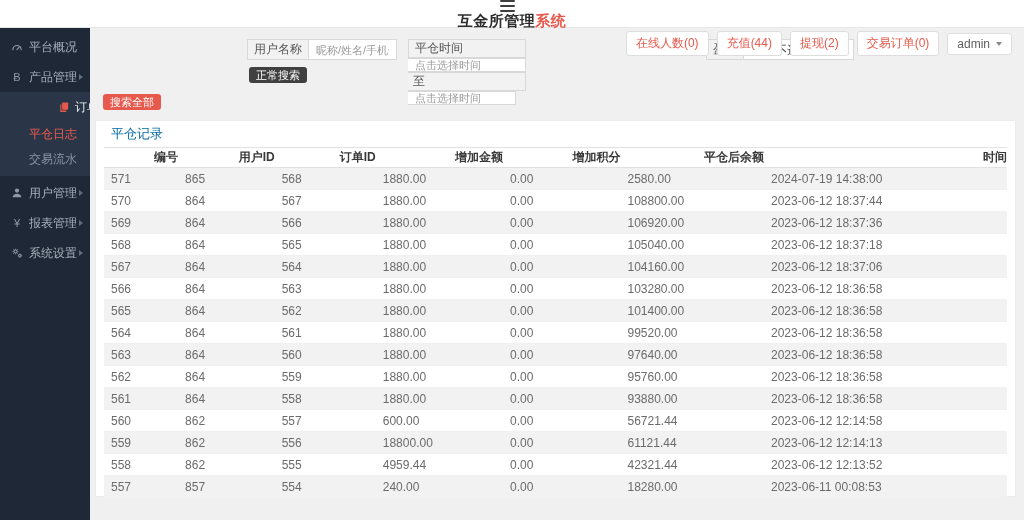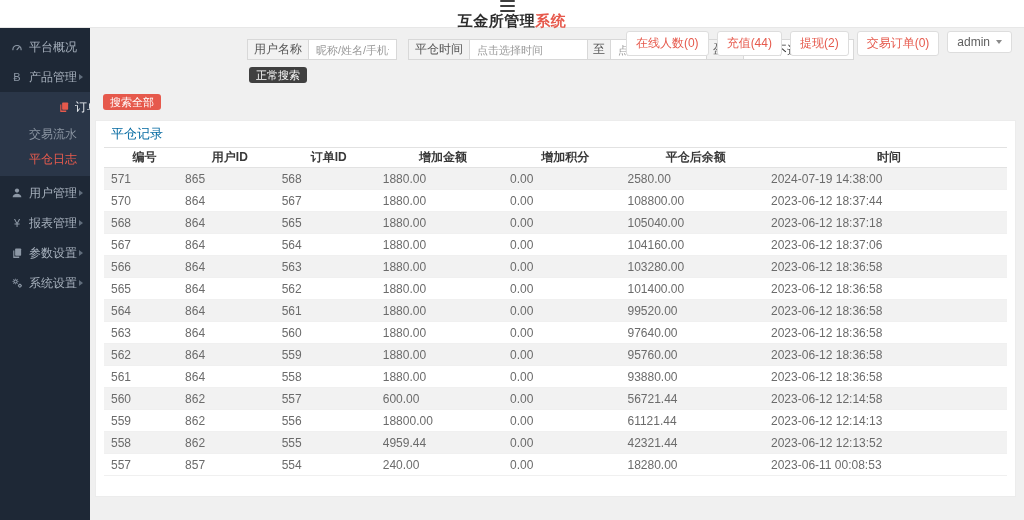--- a/index.html
+++ b/index.html
@@ -8,21 +8,21 @@
     font-family: "Liberation Sans", "DejaVu Sans", sans-serif;
     background:#f0f0f0; position:relative; overflow:hidden; font-size:12px;
   }
   
   .topbar { position:absolute; top:0; left:0; width:1024px; height:28px; background:#fff;
     border-bottom:1px solid #e7e7e7; display:flex; align-items:center; padding:0 12px; z-index:20;flex-direction:column; }
   .hamburger { display:flex; flex-direction:column; gap:3px; width:15px; margin:0 11px 0 2px; cursor:pointer; }
   .hamburger i { display:block; height:2px; background:#3e3e3e; border-radius:1px; }
   .brand { font-size:15px; font-weight:bold; color:#2d2d2d; letter-spacing:0.5px; }
   .brand .accent { color:#e6594c; }
-  .topbar-right { margin-left:auto; display:flex; align-items:flex-start; gap:8px; }
+  .topbar-right { margin-left:auto; display:flex; align-items:center; gap:8px; }
   .stat-box { border:1px solid #ddd; border-radius:3px; padding:3px 9px; font-size:12px;
     color:#e6594c; background:#fff; cursor:pointer; white-space:nowrap; }
   .admin-box { border:1px solid #ddd; border-radius:3px; padding:3px 9px; font-size:12px;
     color:#5f5f5f; background:#fff; cursor:pointer; display:flex; align-items:center; gap:6px; }
   .caret-down { width:0; height:0; border-top:4px solid #8a8a8a;
     border-left:3.5px solid transparent; border-right:3.5px solid transparent; }
   
   .sidebar { position:absolute; top:28px; left:0; width:90px; height:492px; background:#1e2836; padding-top:4px; }
   .side-item { height:30px; display:flex; align-items:center; padding:0 7px 0 10px;
     color:#a7b1bd; font-size:12px; cursor:pointer; }
@@ -58,21 +58,21 @@
     height:16px; line-height:16px; padding:0 7px; cursor:pointer;
     font-family:"Liberation Sans","DejaVu Sans",sans-serif; }
   .btn-green { left:159px; top:39px; background:#404040; }
   .btn-red { left:13px; top:66px; background:#e6594c; }
   
   .panel { position:absolute; left:5px; top:92px; width:921px; height:377px; background:#fff;
     border:1px solid #ececec; }
   .panel-title { height:26px; line-height:26px; padding-left:15px; color:#0369a1; font-size:13px; }
   table { width:calc(100% - 16px); margin:0 8px; border-collapse:collapse; font-size:12px; table-layout:fixed; }
   thead tr { height:20px; border-top:1px solid #e2e2e2; border-bottom:1px solid #e2e2e2; }
-  th { text-align:center; font-weight:bold; color:#383838; padding-left:7px;margin-top:20px; }
+  th { text-align:right; font-weight:bold; color:#383838; padding-left:7px;margin-top:20px; }
   tbody tr { height:22px; border-bottom:1px solid #f0f0f0; }
   tbody tr:nth-child(odd) { background:#f2f2f2; }
   td { color:#6b6b6b; padding-left:7px; white-space:nowrap; overflow:hidden; }
 </style>
 </head>
 <body>
 
 <div class="topbar">
   <div class="hamburger">
       <i></i>
@@ -115,55 +115,45 @@
     <div class="side-item">
       <span class="icn">
         <svg width="12" height="12" viewBox="0 0 16 16" fill="currentColor">
             <rect x="5.5" y="2" width="8" height="9.5" rx="1"></rect>
             <path d="M3 4.5h1.5v8H11V14a0.8 0.8 0 0 1-0.8 0.8H3.8A0.8 0.8 0 0 1 3 14z"></path>
           </svg>
       </span>
       <span class="lbl">订单管理</span>
       <span class="arrow"></span>
     </div>
+    <div class="sub-item active">
+      <span>平仓日志</span>
+    </div>
     <div class="sub-item">
       <span>交易流水</span>
-    </div>
-    <div class="sub-item active">
-      <span>平仓日志</span>
     </div>
   </div>
 
   <div class="side-item">
     <span class="icn">
       <svg width="12" height="12" viewBox="0 0 16 16" fill="currentColor">
           <circle cx="8" cy="4.8" r="2.8"></circle>
           <path d="M2.2 13.8c0-3 2.7-4.8 5.8-4.8s5.8 1.8 5.8 4.8z"></path>
         </svg>
     </span>
     <span class="lbl">用户管理</span>
     <span class="arrow"></span>
   </div>
 
   <div class="side-item">
     <span class="icn">¥</span>
     <span class="lbl">报表管理</span>
     <span class="arrow"></span>
   </div>
 
-  <div class="side-item">
-    <span class="icn">
-      <svg width="12" height="12" viewBox="0 0 16 16" fill="currentColor">
-          <rect x="5.5" y="2" width="8" height="9.5" rx="1"></rect>
-          <path d="M3 4.5h1.5v8H11V14a0.8 0.8 0 0 1-0.8 0.8H3.8A0.8 0.8 0 0 1 3 14z"></path>
-        </svg>
-    </span>
-    <span class="lbl">参数设置</span>
-    <span class="arrow"></span>
-  </div>
 
   <div class="side-item">
     <span class="icn">
       <svg width="12" height="12" viewBox="0 0 16 16" fill="none" stroke="currentColor" stroke-width="1.4">
           <circle cx="6" cy="6" r="2.1"></circle>
           <path d="M6 2.2v1M6 8.8v1M2.2 6h1M8.8 6h1M3.3 3.3l.7.7M8 8l.7.7M8.7 3.3L8 4M4 8l-.7.7"></path>
           <circle cx="11.8" cy="11.5" r="1.7"></circle>
           <path d="M11.8 8.9v.9M11.8 13.2v.9M9.2 11.5h.9M13.5 11.5h.9"></path>
         </svg>
     </span>
@@ -173,21 +163,21 @@
 
 </div>
 
 <div class="content">
 
   <div class="fgroup" style="left:157px; top:11px;">
     <span class="flabel">用户名称</span>
     <input type="text" style="width: 88px;" placeholder="昵称/姓名/手机号/编号">
   </div>
 
-  <div class="fgroup" style="left:318px; top:11px;">
+  <div class="fgroup" style="left:318px; top:11px;flex-direction:column;">
     <span class="flabel">平仓时间</span>
     <input type="text" style="width: 118px;" placeholder="点击选择时间">
     <span class="fsep">至</span>
     <input type="text" style="width: 108px;" placeholder="点击选择时间">
   </div>
 
   <div class="fgroup" style="left:616px; top:11px;">
     <span class="flabel">盈亏</span>
     <span class="select-wrap">
       <select><option>默认不选</option></select>
@@ -234,20 +224,29 @@
           <tr>
             <td>570</td>
             <td>864</td>
             <td>567</td>
             <td>1880.00</td>
             <td>0.00</td>
             <td>108800.00</td>
             <td>2023-06-12 18:37:44</td>
           </tr>
           <tr>
+            <td>569</td>
+            <td>864</td>
+            <td>566</td>
+            <td>1880.00</td>
+            <td>0.00</td>
+            <td>106920.00</td>
+            <td>2023-06-12 18:37:36</td>
+          </tr>
+          <tr>
             <td>568</td>
             <td>864</td>
             <td>565</td>
             <td>1880.00</td>
             <td>0.00</td>
             <td>105040.00</td>
             <td>2023-06-12 18:37:18</td>
           </tr>
           <tr>
             <td>567</td>

